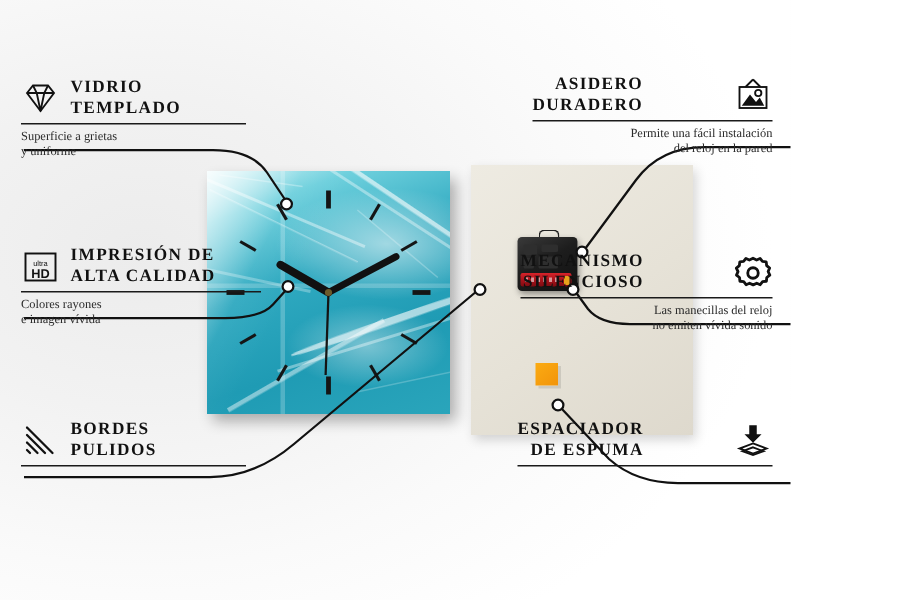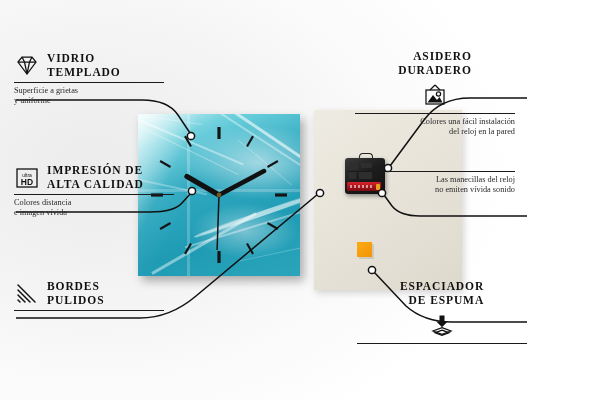--- a/index.html
+++ b/index.html
@@ -15,21 +15,21 @@
       linear-gradient(100deg,#eeeeee 0%,#f6f6f6 45%,#ffffff 100%);
   }
 
   
   .feature{position:absolute;}
   .feature.left{text-align:left;}
   .feature.right{text-align:right;}
   .f-head{
     display:flex;align-items:center;gap:7px;
   }
-  .feature.right .f-head{flex-direction:column;justify-content:flex-start;}
+  .feature.right .f-head{flex-direction:row;justify-content:space-between;}
   .f-titles{
     font-family:"Liberation Serif", serif;
     font-weight:bold;letter-spacing:.9px;color:#111;
     font-size:11.5px;line-height:13.5px;text-transform:uppercase;
   }
   .f-rule{
     border:0;border-top:1px solid #1a1a1a;margin:3px 0 3px 0;width:100%;
   }
   .f-desc{
     font-family:"Liberation Serif", serif;
@@ -37,21 +37,21 @@
   }
   .icon-box{width:26px;height:24px;flex:0 0 26px;}
   .icon-box svg{display:block;width:26px;height:24px;}
 
   
   #feat-vidrio     {left:14px; top:52px;  width:150px;}
   #feat-impresion  {left:14px; top:164px; width:160px;}
   #feat-bordes     {left:14px; top:280px; width:150px;}
   #feat-asidero    {right:12px;top:50px;  width:160px;}
   #feat-mecanismo  {right:12px;top:168px; width:168px;}
-  #feat-espaciador {right:0;top:280px; width:170px;}
+  #feat-espaciador {right:12px;top:280px; width:170px;}
 
   
   #connectors{position:absolute;left:0;top:0;width:600px;height:400px;pointer-events:none;}
 
   
   #product{position:absolute;left:132px;top:100px;width:330px;height:190px;}
 
   
   #wall-panel{
     position:absolute;left:182px;top:10px;width:148px;height:180px;
@@ -232,21 +232,21 @@
           <text x="13" y="19" text-anchor="middle" font-family="Liberation Sans, sans-serif" font-size="8.5" font-weight="bold" fill="#111">HD</text>
         </svg>
       </span>
       <span class="f-titles">
         <span>IMPRESIÓN DE</span><br>
         <span>ALTA CALIDAD</span>
       </span>
     </div>
     <hr class="f-rule">
     <div class="f-desc">
-      <span>Colores distancia</span><br>
+      <span>Colores rayones</span><br>
       <span>e imagen vívida</span>
     </div>
   </div>
 
   <div class="feature left" id="feat-bordes">
     <div class="f-head">
       <span class="icon-box">
         <svg viewBox="0 0 26 24">
             <g stroke="#111" stroke-width="1.5" stroke-linecap="round">
           <line x1="4" y1="3" x2="21" y2="20"></line>
@@ -276,26 +276,40 @@
           <path d="M13 1 L8 6 M13 1 L18 6"></path>
           <rect x="4" y="6" width="18" height="14"></rect>
           <path d="M5.5 18.5 L11 11 L15 16 L17.5 13 L20.5 18.5 Z" fill="#111" stroke="none"></path>
           <circle cx="16.5" cy="10" r="2.1"></circle>
         </g>
           </svg>
       </span>
     </div>
     <hr class="f-rule">
     <div class="f-desc">
-      <span>Colores una fácil instalación</span><br>
+      <span>Permite una fácil instalación</span><br>
       <span>del reloj en la pared</span>
     </div>
   </div>
 
   <div class="feature right" id="feat-mecanismo">
+    <div class="f-head">
+      <span class="f-titles">
+        <span>MECANISMO</span><br>
+        <span>SILENCIOSO</span>
+      </span>
+      <span class="icon-box">
+        <svg viewBox="0 0 26 24">
+            <g fill="none" stroke="#111" stroke-width="1.9">
+          <path d="M13 2.2 l2.4 1.1 2.3-1 1.6 2 2.5 .3 .3 2.5 2 1.6-1 2.3 1.1 2.4-2 1.6-.3 2.5-2.5 .3-1.6 2-2.3-1-2.4 1.1-2.4-1.1-2.3 1-1.6-2-2.5-.3-.3-2.5-2-1.6 1-2.3-1.1-2.4 2-1.6 .3-2.5 2.5-.3 1.6-2 2.3 1z" stroke-linejoin="round"></path>
+          <circle cx="13" cy="12" r="3.5"></circle>
+        </g>
+          </svg>
+      </span>
+    </div>
     <hr class="f-rule">
     <div class="f-desc">
       <span>Las manecillas del reloj</span><br>
       <span>no emiten vívida sonido</span>
     </div>
   </div>
 
   <div class="feature right" id="feat-espaciador">
     <div class="f-head">
       <span class="f-titles">

